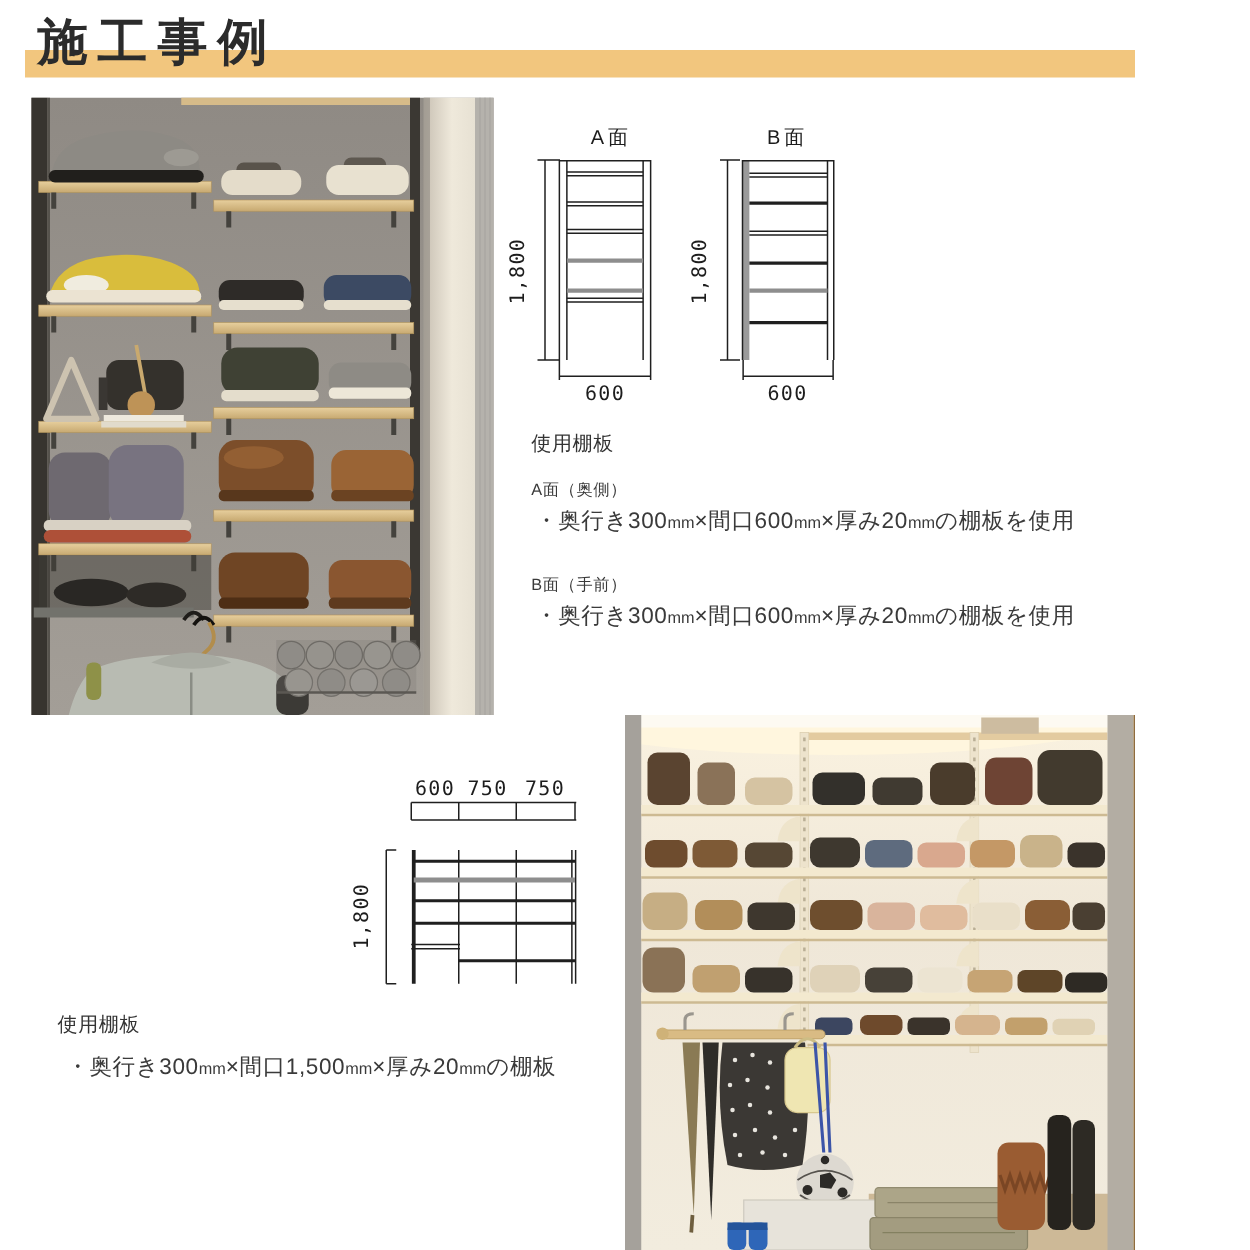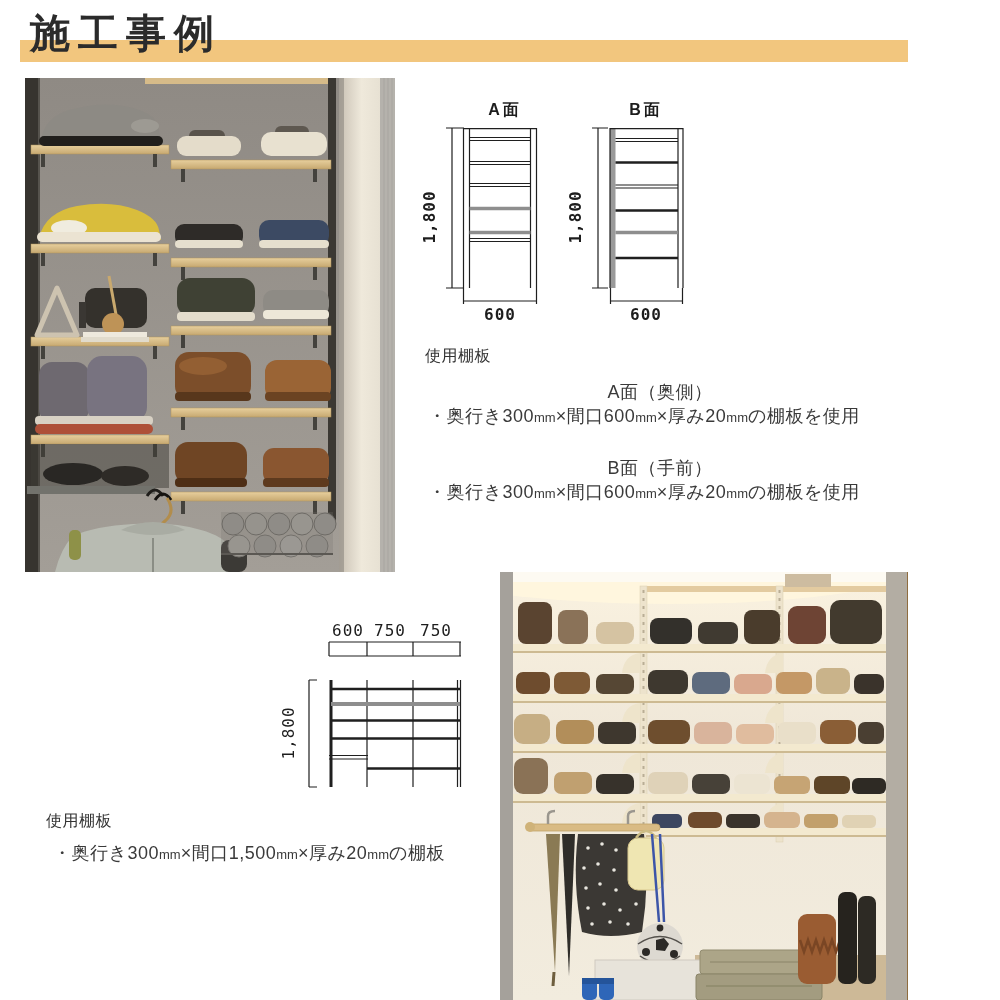--- a/index.html
+++ b/index.html
@@ -8,33 +8,33 @@
   
   .band{position:absolute;left:20px;top:40px;width:963px;height:22px;background:#F2C67E;}
   .title{position:absolute;left:30px;top:6px;margin:0;font-size:40px;font-weight:bold;
          letter-spacing:8px;color:#2b2b2b;z-index:2;}
   
   .photo{position:absolute;margin:0;padding:0;line-height:0;}
   .photo-left{left:25px;top:78px;width:370px;height:494px;}
   .photo-right{left:500px;top:572px;width:500px;height:428px;}
   
   .diagram{position:absolute;}
-  .diagram-ab{left:420px;top:90px;width:280px;height:245px;font-weight:bold;}
+  .diagram-ab{left:404px;top:90px;width:280px;height:245px;}
   .diagram-wide{left:280px;top:612px;width:200px;height:185px;}
   .dline{stroke:#1f1f1f;fill:none;}
   .dgray{stroke:#8e8e8e;fill:none;}
   .dnum{font-family:"DejaVu Sans Mono","Liberation Mono",monospace;font-size:16px;fill:#1d1d1d;letter-spacing:1px;}
   .dlab{font-family:"Liberation Sans","DejaVu Sans",sans-serif;font-size:16px;fill:#1d1d1d;letter-spacing:3px;}
   
   .specs{position:absolute;letter-spacing:.5px;}
   .specs-top{left:425px;top:344px;width:470px;}
   .specs-bottom{left:46px;top:809px;width:440px;}
   .specs h2{font-size:16px;line-height:24px;font-weight:normal;color:#333;margin:0 0 13px 0;}
   .specs-bottom h2{margin-bottom:9px;}
-  .specs h3{font-size:18px;line-height:22px;font-weight:normal;color:#3a3a3a;margin:0;text-align:center;}
+  .specs h3{font-size:13px;line-height:22px;font-weight:normal;color:#3a3a3a;margin:0;}
   .spec-line{font-size:18px;line-height:22px;color:#3a3a3a;margin:2px 0 28px 0;padding-left:3px;}
   .specs-bottom .spec-line{margin:0 0 11px 0;padding-left:7px;}
   .spec-line .unit{font-size:13px;letter-spacing:0;margin-top:48px;}
 </style>
 </head>
 <body>
 
 <div class="page">
 
   <div class="band" style="background: rgb(242, 198, 126);"></div>

